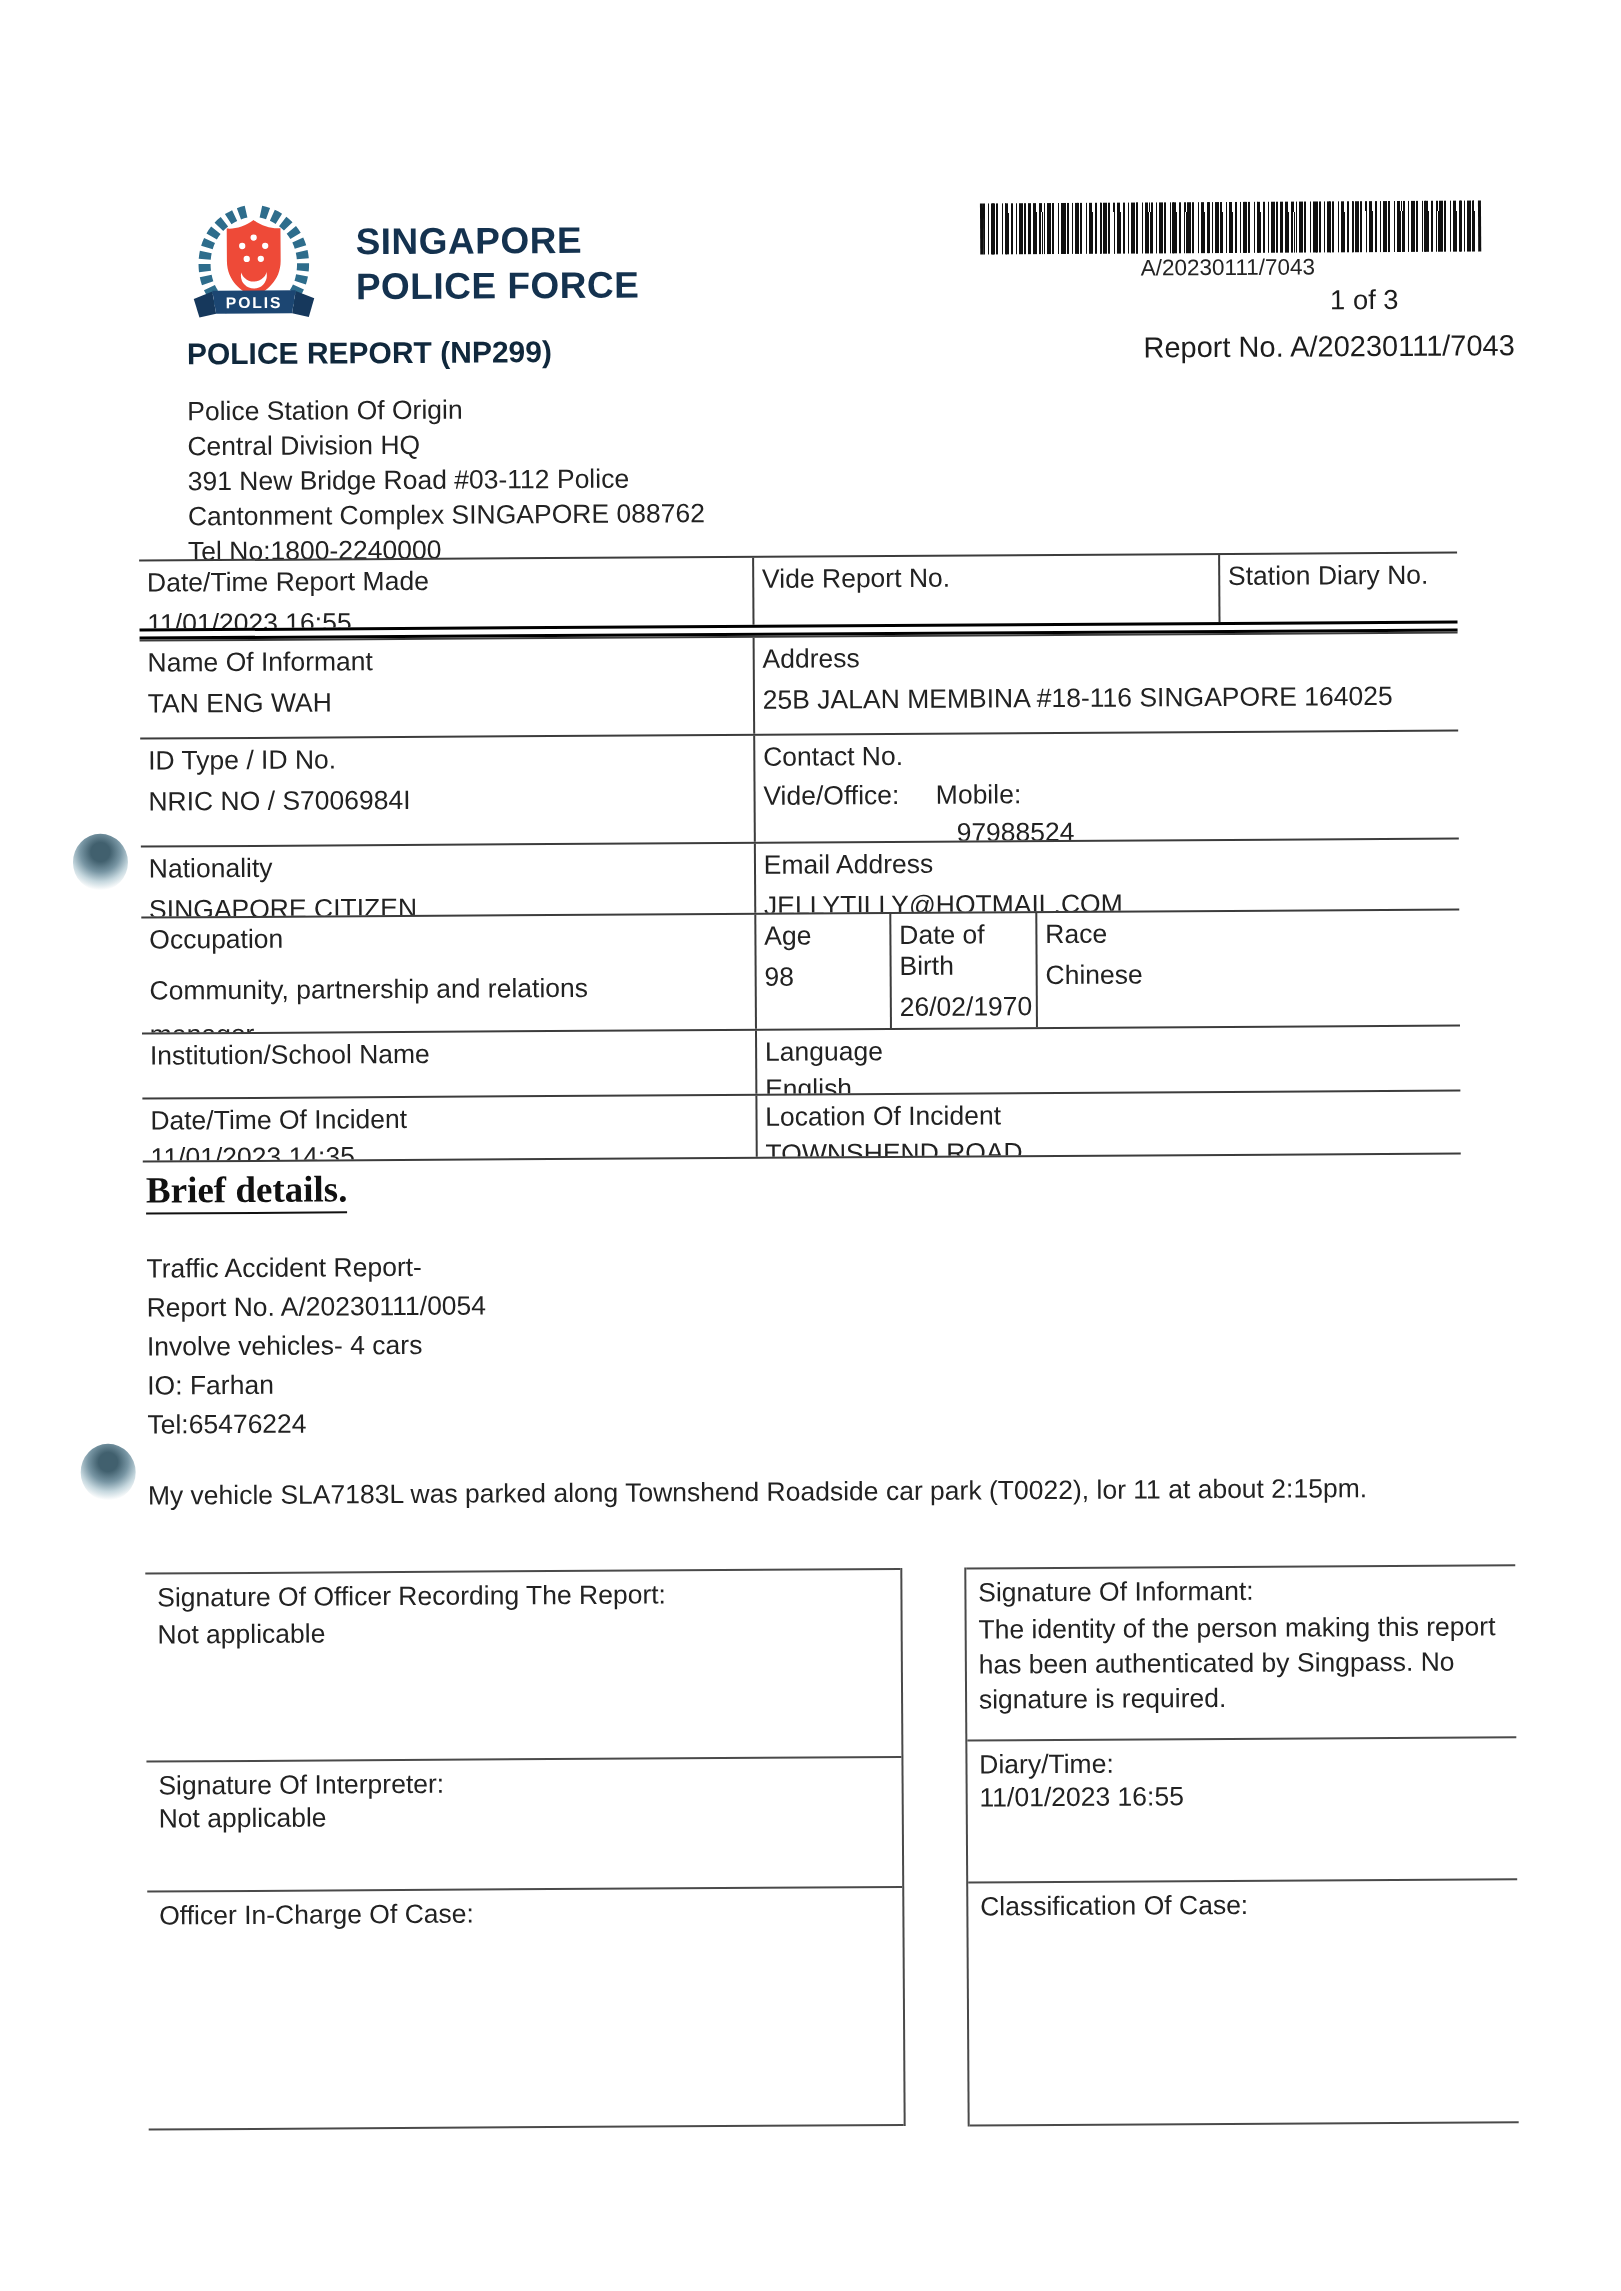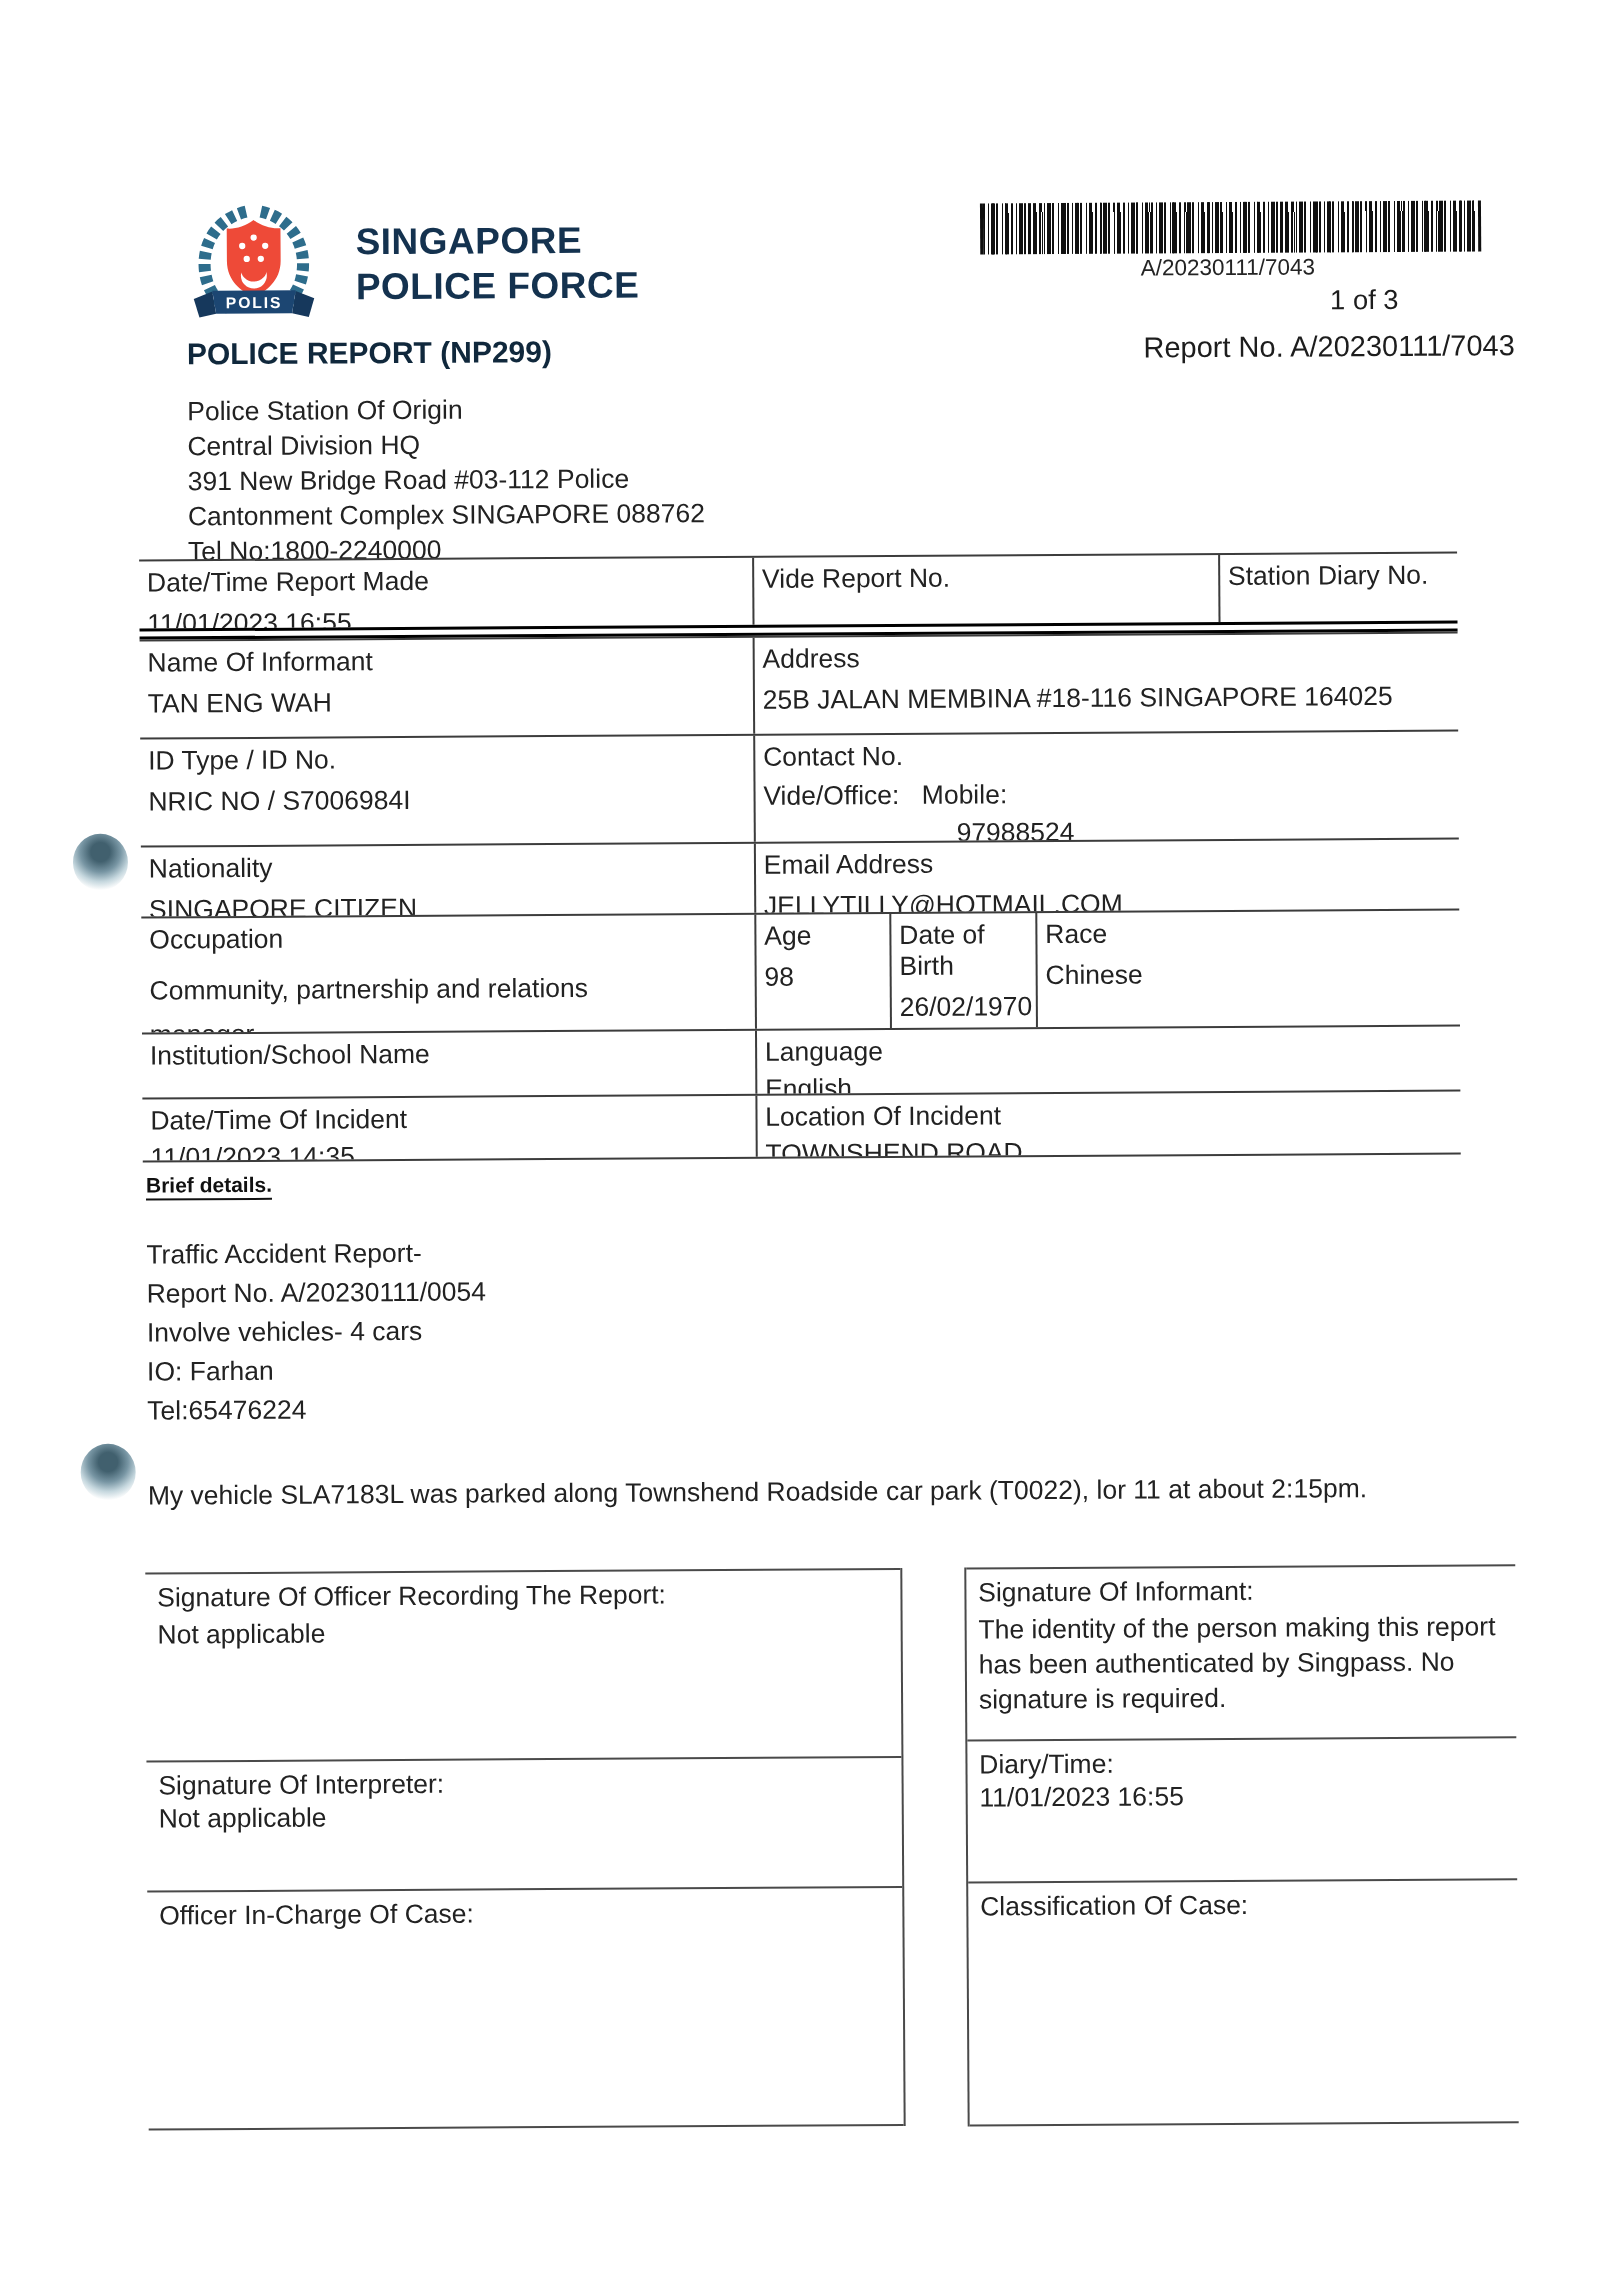--- a/index.html
+++ b/index.html
@@ -44,27 +44,27 @@
   .val{display:block;margin-top:9.8px;}
   .dbl-rule{height:4.9px;border-top:3.9px solid #000;border-bottom:3.9px solid #000;}
   .r1{grid-template-columns:613px 466px 240px;height:69px;}
   .r2{grid-template-columns:613px 706px;height:98px;}
   .r3{grid-template-columns:613px 706px;height:108px;}
   .r4{grid-template-columns:613px 706px;height:71px;}
   .r5{grid-template-columns:613px 135px 146px 187px 237px;height:116px;}
   .r6{grid-template-columns:613px 706px;height:65px;}
   .r7{grid-template-columns:613px 706px;height:65px;}
   .contact-line2{display:block;margin-top:7.8px;}
-  .mobile-lbl{margin-left:15px;}
+  .mobile-lbl{margin-left:29px;}
   .contact-val{display:block;margin-top:7.8px;margin-left:193px;}
   .occ-val{display:block;margin-top:13.7px;line-height:44px;}
 
   
   .brief{position:absolute;left:145px;top:1164px;font-size:26.5px;color:#222;}
-  .brief-head{font-weight:bold;font-size:21px;border-bottom:2.9px solid #111;display:inline-block;padding-bottom:1px;color:#111;}
+  .brief-head{font-weight:bold;font-size:37px;border-bottom:2.9px solid #111;display:inline-block;padding-bottom:1px;color:#111;font-family:Liberation Serif, serif;}
   .brief-lines{margin-top:35px;line-height:39px;}
   .narrative{position:absolute;left:145px;top:1476px;width:1362px;font-size:26.5px;color:#222;}
 
   
   .sig-col{position:absolute;box-sizing:border-box;font-size:26.5px;color:#222;}
   .sig-left{left:142px;top:1568px;width:757px;border-right:2px solid #4a4a4a;}
   .sig-right{left:961px;top:1568px;width:551px;border-left:2px solid #4a4a4a;}
   .sig-box{box-sizing:border-box;border-top:2px solid #4a4a4a;padding:7.8px 11.8px;}
   .sig-left .b1{height:188px;}
   .sig-left .b2{height:130px;}

